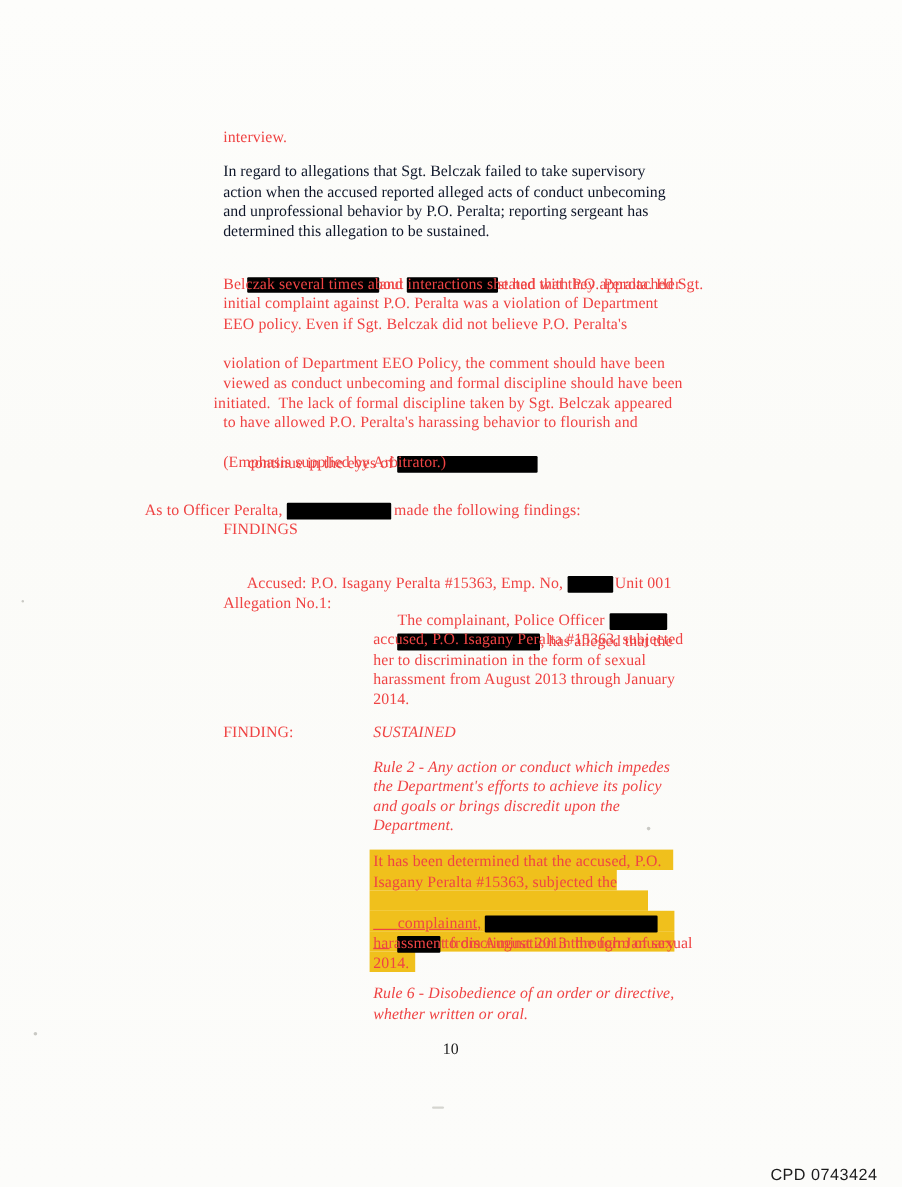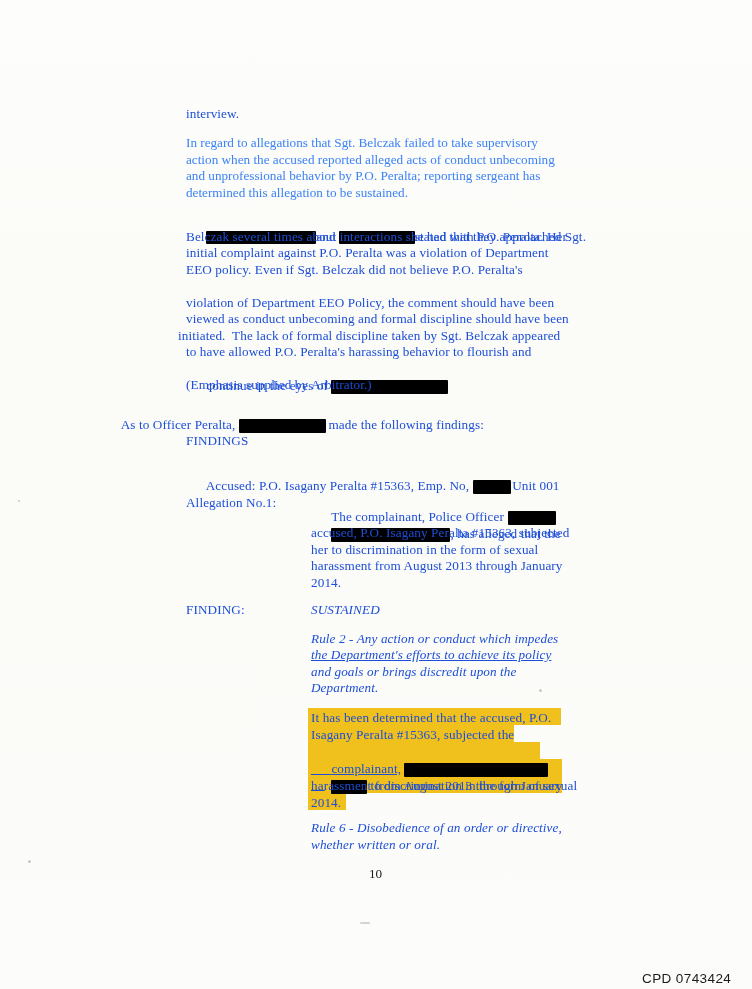--- a/index.html
+++ b/index.html
@@ -32,28 +32,28 @@
     left: 0;
     top: 0;
     width: 752px;
     height: 989px;
   }
   .line {
     position: absolute;
     font-size: 13.2px;
     line-height: 16.6px;
     letter-spacing: 0.1px;
-    color: #1d4ed8;
+    color: #ef4444;
     white-space: pre;
   }
   .para {
     position: absolute;
     font-size: 13.2px;
     line-height: 16.6px;
-    color: #3b82f6;
+    color: #0f172a;
   }
   .redact {
     display: inline-block;
     background: #000000;
     vertical-align: middle;
     height: 12px;
     border-radius: 1px;
   }
   .hl-block {
     position: absolute;
@@ -129,21 +129,21 @@
     </div>
     <div class="line" style="left:311px;top:525px;">accused, P.O. Isagany Peralta #15363, subjected</div>
     <div class="line" style="left:311px;top:542px;">her to discrimination in the form of sexual</div>
     <div class="line" style="left:311px;top:558px;">harassment from August 2013 through January</div>
     <div class="line" style="left:311px;top:575px;">2014.</div>
 
     <div class="line" style="left:186px;top:602px;">FINDING:</div>
     <div class="line" style="left:311px;top:602px;font-style:italic;">SUSTAINED</div>
 
     <div class="line italic" style="left:311px;top:631px;">Rule 2 - Any action or conduct which impedes</div>
-    <div class="line italic" style="left:311px;top:647px;text-decoration:underline;">the Department's efforts to achieve its policy</div>
+    <div class="line italic" style="left:311px;top:647px;">the Department's efforts to achieve its policy</div>
     <div class="line italic" style="left:311px;top:664px;">and goals or brings discredit upon the</div>
     <div class="line italic" style="left:311px;top:680px;">Department.</div>
 
     <div class="hl-block" style="left:308px;top:708px;width:253px;height:17px;"></div>
     <div class="hl-block" style="left:308px;top:725px;width:206px;height:17px;"></div>
     <div class="hl-block" style="left:308px;top:742px;width:232px;height:17px;"></div>
     <div class="hl-block" style="left:308px;top:759px;width:254px;height:17px;"></div>
     <div class="hl-block" style="left:308px;top:776px;width:254px;height:17px;"></div>
     <div class="hl-block" style="left:308px;top:793px;width:38px;height:17px;"></div>
 

